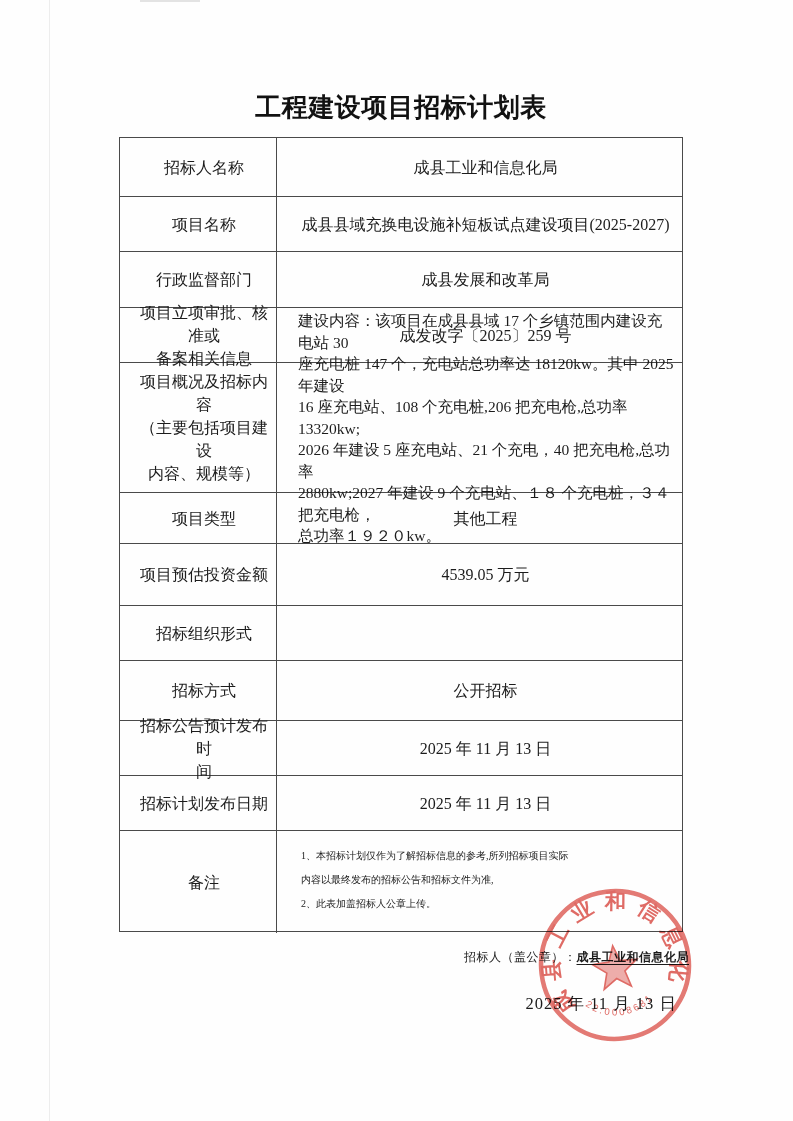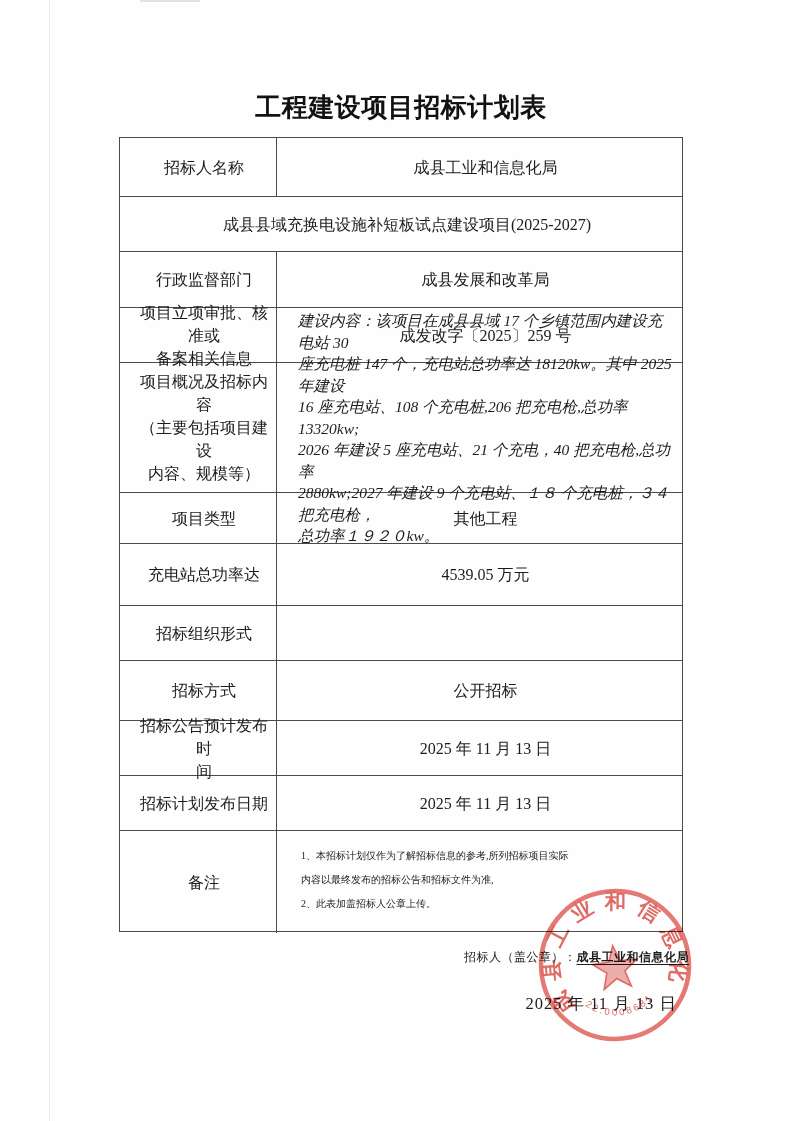--- a/index.html
+++ b/index.html
@@ -54,21 +54,20 @@
     padding:0 6px;
   }
   .value.overview {
     flex-direction:column;
     align-items:stretch;
     justify-content:center;
     text-align:left;
     font-size:15.5px;
     line-height:21.5px;
     padding:2px 8px 0 9px;
-    font-style:italic;
   }
   .value .tail { text-align:left; }
   .value.remarks {
     align-items:flex-start;
     justify-content:flex-start;
     text-align:left;
     font-size:10px;
     line-height:24px;
     padding:13px 10px 0 12px;
   }
@@ -106,20 +105,21 @@
   <h1 class="title">工程建设项目招标计划表</h1>
 
   <div class="doc-table">
 
     <div class="row" style="height:59px">
       <div class="cell label">招标人名称</div>
       <div class="cell value">成县工业和信息化局</div>
     </div>
 
     <div class="row" style="height:55px">
+      <div class="cell label">项目名称</div>
       <div class="cell value">成县县域充换电设施补短板试点建设项目(2025-2027)</div>
     </div>
 
     <div class="row" style="height:56px">
       <div class="cell label">行政监督部门</div>
       <div class="cell value">成县发展和改革局</div>
     </div>
 
     <div class="row" style="height:55px">
       <div class="cell label">项目立项审批、核准或
@@ -140,21 +140,21 @@
         <div class="tail">总功率１９２０kw。</div>
       </div>
     </div>
 
     <div class="row" style="height:51px">
       <div class="cell label">项目类型</div>
       <div class="cell value">其他工程</div>
     </div>
 
     <div class="row" style="height:62px">
-      <div class="cell label">充电站总功率达</div>
+      <div class="cell label">项目预估投资金额</div>
       <div class="cell value">4539.05 万元</div>
     </div>
 
     <div class="row" style="height:55px">
       <div class="cell label">招标组织形式</div>
     </div>
 
     <div class="row" style="height:60px">
       <div class="cell label">招标方式</div>
       <div class="cell value">公开招标</div>

